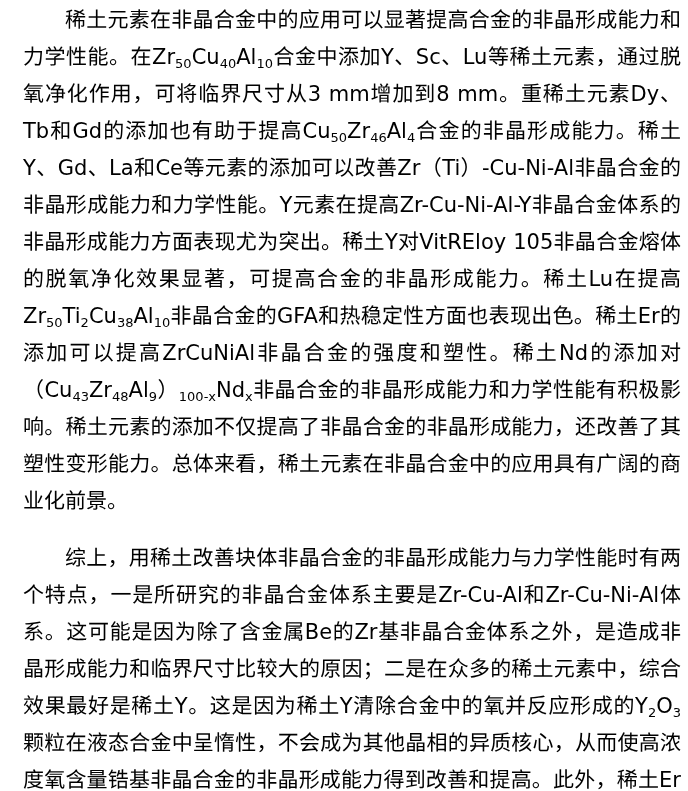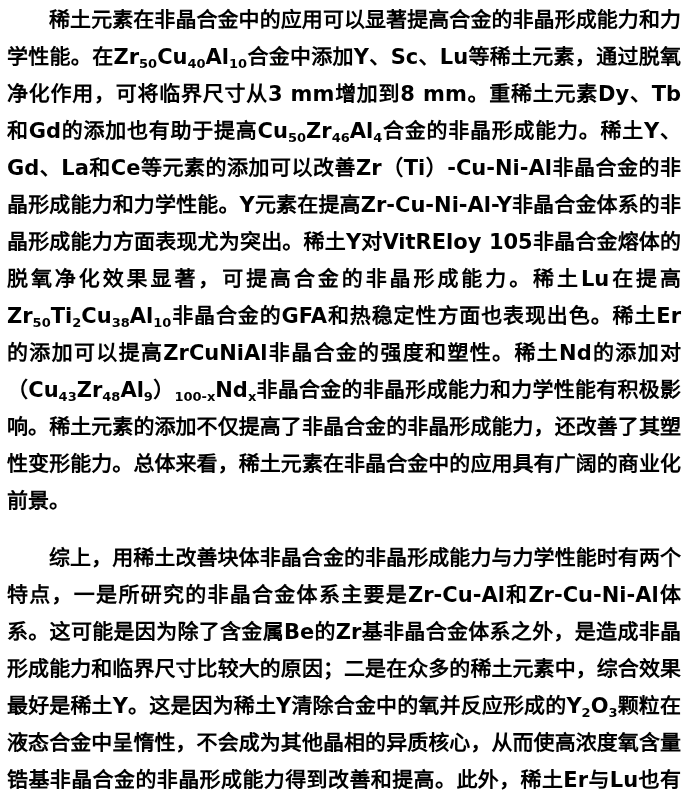--- a/index.html
+++ b/index.html
@@ -13,28 +13,27 @@
     overflow: hidden;
     box-sizing: border-box;
     padding: 2px 7px 0 7px;
     font-family: "DejaVu Sans", "Liberation Sans", sans-serif;
     color: #000000;
   }
   .doc-page {
     width: 100%;
   }
   .para {
-    margin: 0 0 20px 0;
+    margin: 0 0 20px 16px;
     font-size: 21px;
     line-height: 37px;
     text-indent: 2em;
     text-align: justify;
     letter-spacing: 0;
     word-break: break-word;
-    font-weight: bold;
   }
   .para:last-child {
     margin-bottom: 0;
   }
   .para sub {
     font-size: 13px;
     line-height: 0;
     vertical-align: -4px;
   }
 </style>

